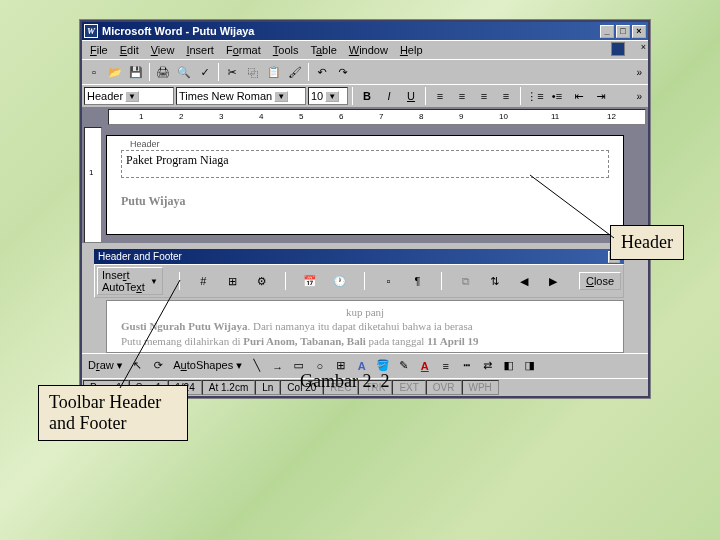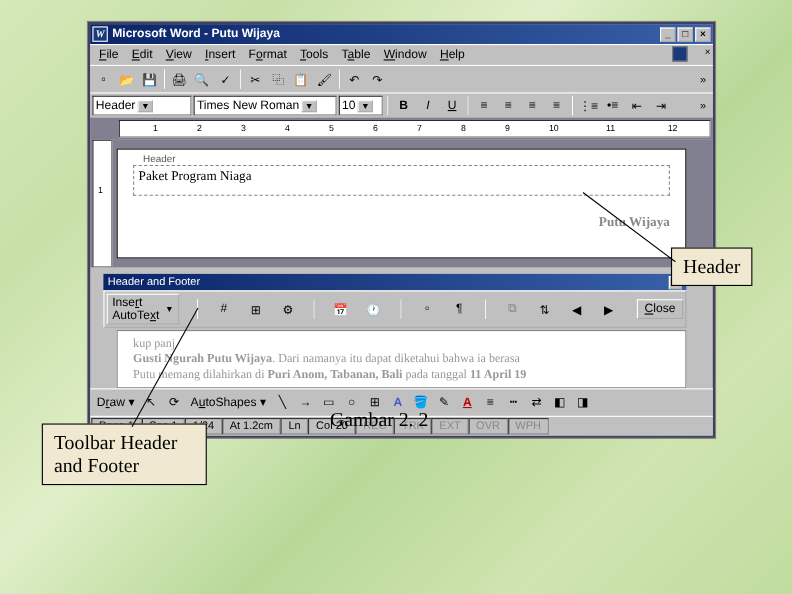--- a/index.html
+++ b/index.html
@@ -62,21 +62,21 @@
 .doc-area { background: #808090; padding: 8px 24px; min-height: 90px; position: relative; }
 .v-ruler { position: absolute; left: 2px; top: 0; bottom: 0; width: 18px; background: #fff; border: 1px inset #808080; }
 .v-ruler-num { position: absolute; left: 4px; font-size: 8px; }
 .page { background: #fff; border: 1px solid #000; padding: 8px 14px; min-height: 100px; position: relative; }
 .header-box {
   border: 1px dashed #888; padding: 2px 4px; margin: 6px 0 2px 0;
   position: relative; min-height: 28px;
 }
 .header-label-small { position: absolute; top: -12px; left: 6px; font-size: 9px; background: #fff; padding: 0 2px; color: #555; }
 .header-content { font-family: "Times New Roman", serif; font-size: 12px; }
-.author-right { text-align: right; color: #888; font-family: "Times New Roman", serif; font-weight: bold; font-size: 12px; margin-top: 16px; }
+.author-right { text-align: left; color: #888; font-family: "Times New Roman", serif; font-weight: bold; font-size: 12px; margin-top: 16px; }
 .hf-toolbar {
   margin: 6px 24px 0 12px;
 }
 .hf-titlebar { background: linear-gradient(to right, #0a2468, #3860a8); color: #fff; height: 15px; font-size: 10px; padding: 1px 4px; display: flex; align-items: center; }
 .hf-titlebar .spacer { flex: 1; }
 .hf-titlebar .hf-close { width: 12px; height: 12px; background: #c0c0c0; color: #000; font-size: 9px; text-align: center; line-height: 11px; border: 1px outset #fff; }
 .hf-buttons { background: #c0c0c0; padding: 2px; display: flex; align-items: center; gap: 14px; border: 1px outset #fff; }
 .hf-autotext { border: 1px outset #fff; padding: 1px 4px; font-size: 11px; display: flex; align-items: center; }
 .hf-btn { width: 22px; height: 20px; display: flex; align-items: center; justify-content: center; font-size: 11px; border: 1px solid #c0c0c0; }
 .hf-close-btn { border: 1px outset #fff; padding: 2px 6px; font-size: 11px; margin-left: 4px; }
@@ -242,21 +242,21 @@
       <div class="tb-sep"></div>
       <div class="hf-btn" style="color:#888">⧉</div>
       <div class="hf-btn">⇅</div>
       <div class="hf-btn">◀</div>
       <div class="hf-btn">▶</div>
       <div class="hf-close-btn"><u>C</u>lose</div>
     </div>
   </div>
 
   <div class="body-preview">
-    <div class="body-text" style="text-align:left"><span>kup panj</span></div>
+    <div class="body-text" style="text-align:center"><span>kup panj</span></div>
     <div class="body-text"><span class="bold">Gusti Ngurah Putu Wijaya</span><span>. Dari namanya itu dapat diketahui bahwa ia berasa</span></div>
     <div class="body-text"><span>Putu memang dilahirkan di </span><span class="bold">Puri Anom, Tabanan, Bali</span><span> pada tanggal </span><span class="bold">11 April 19</span></div>
   </div>
 
   <div class="drawing-bar">
     <div class="draw-label"><span>D<u>r</u>aw</span> ▾</div>
     <div class="tb-btn">↖</div>
     <div class="tb-btn">⟳</div>
     <div class="draw-label"><span>A<u>u</u>toShapes</span> ▾</div>
     <div class="tb-btn">╲</div>

